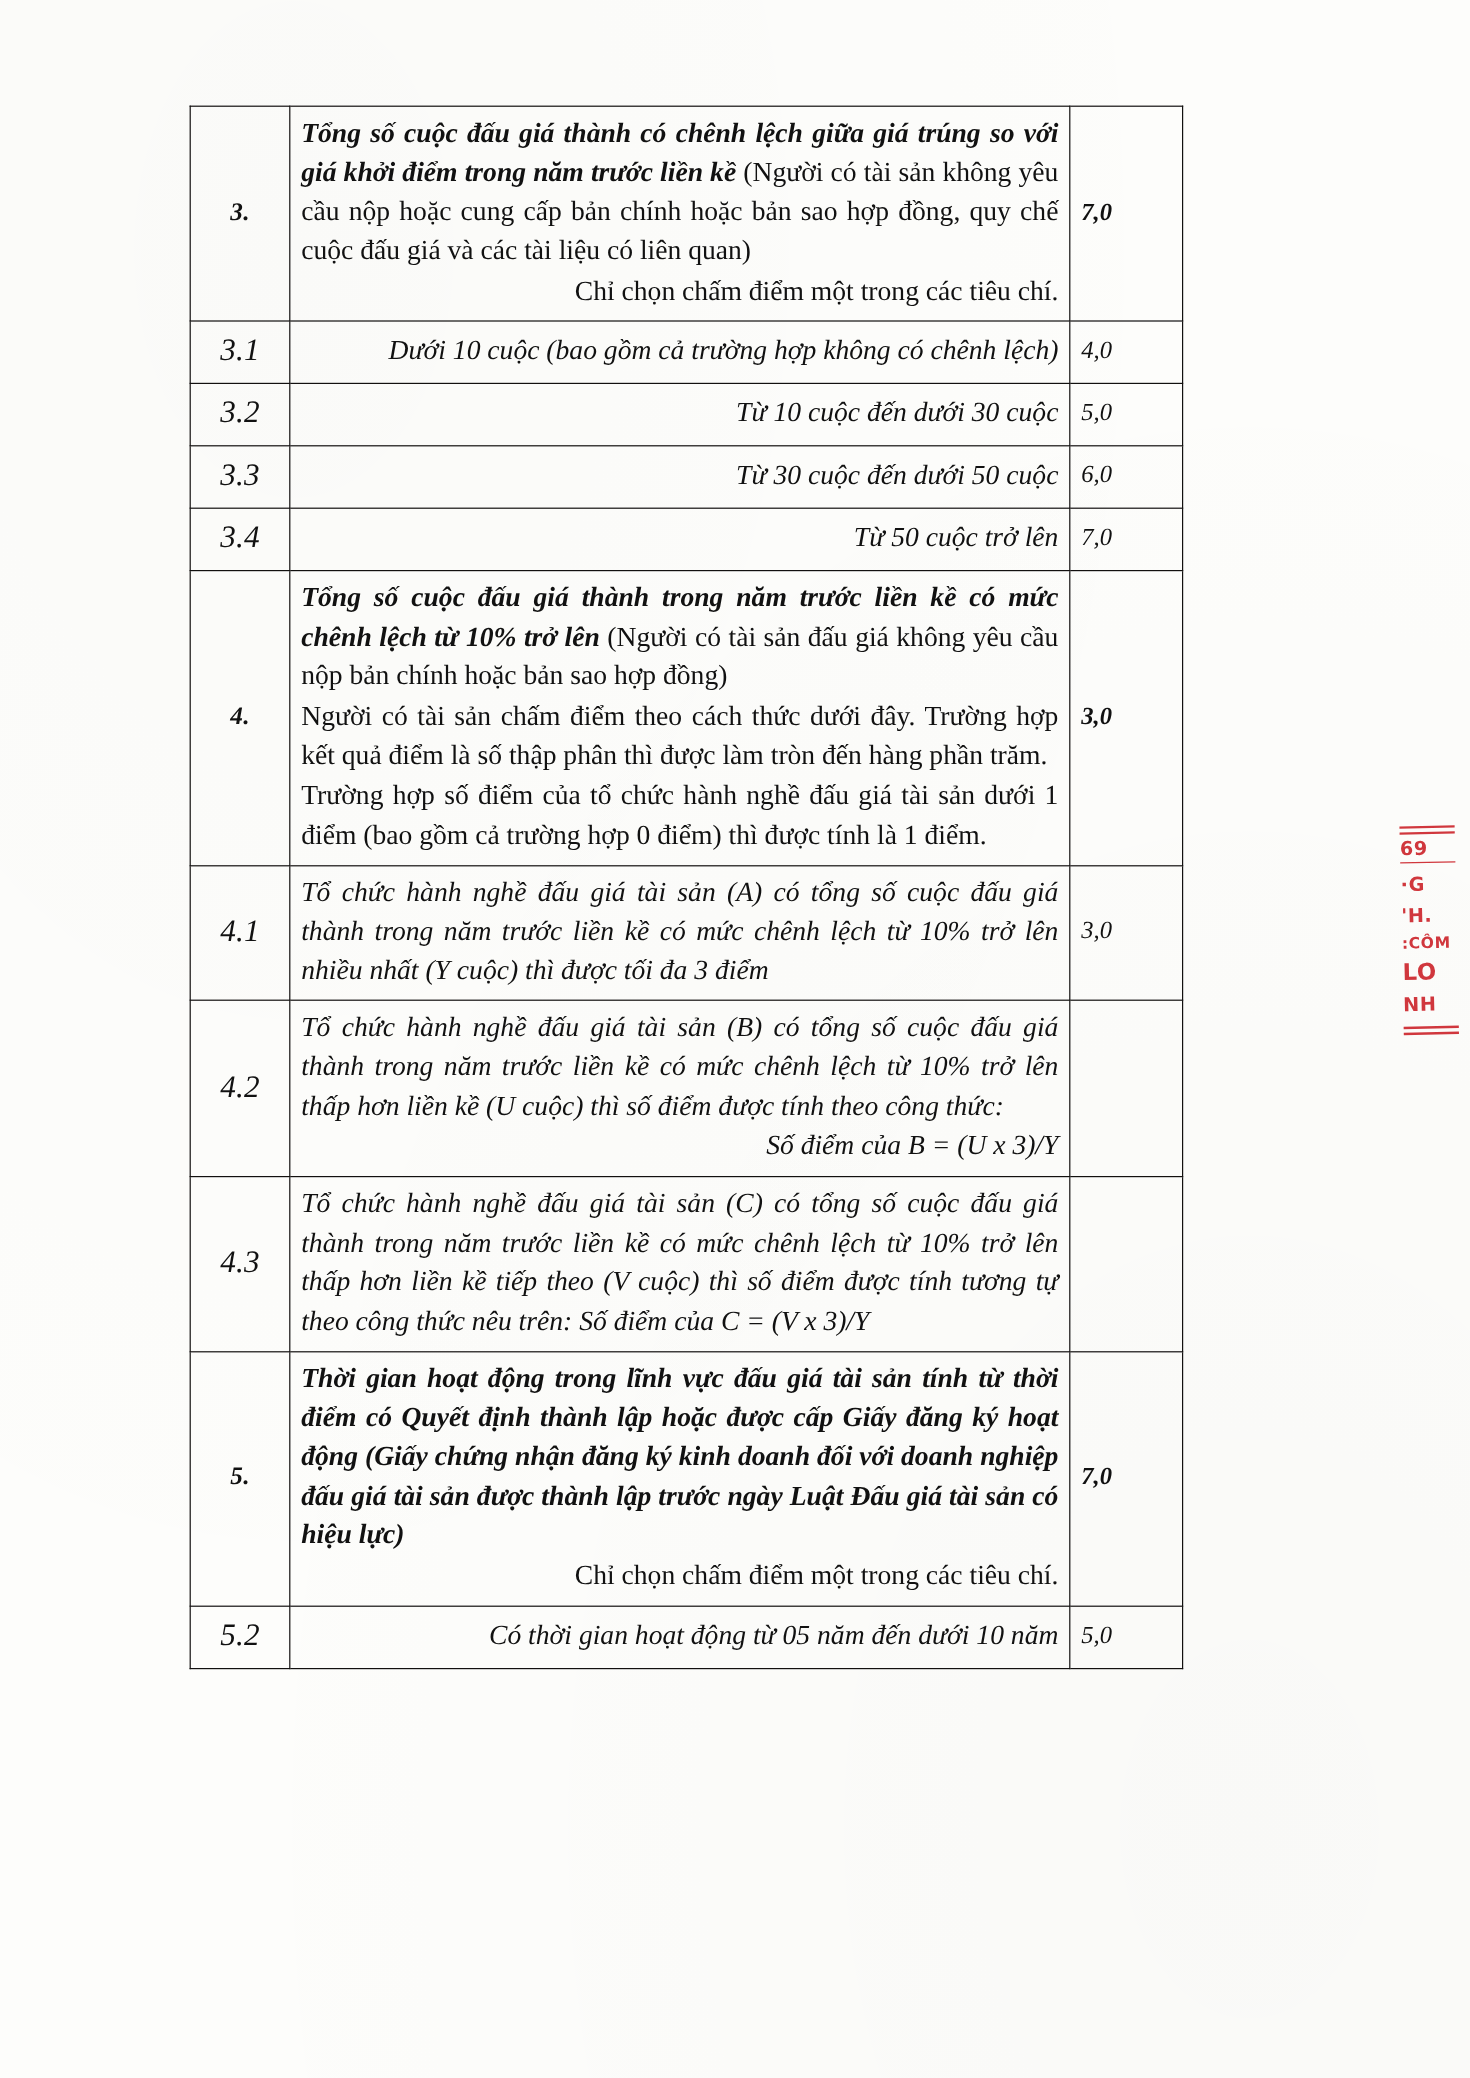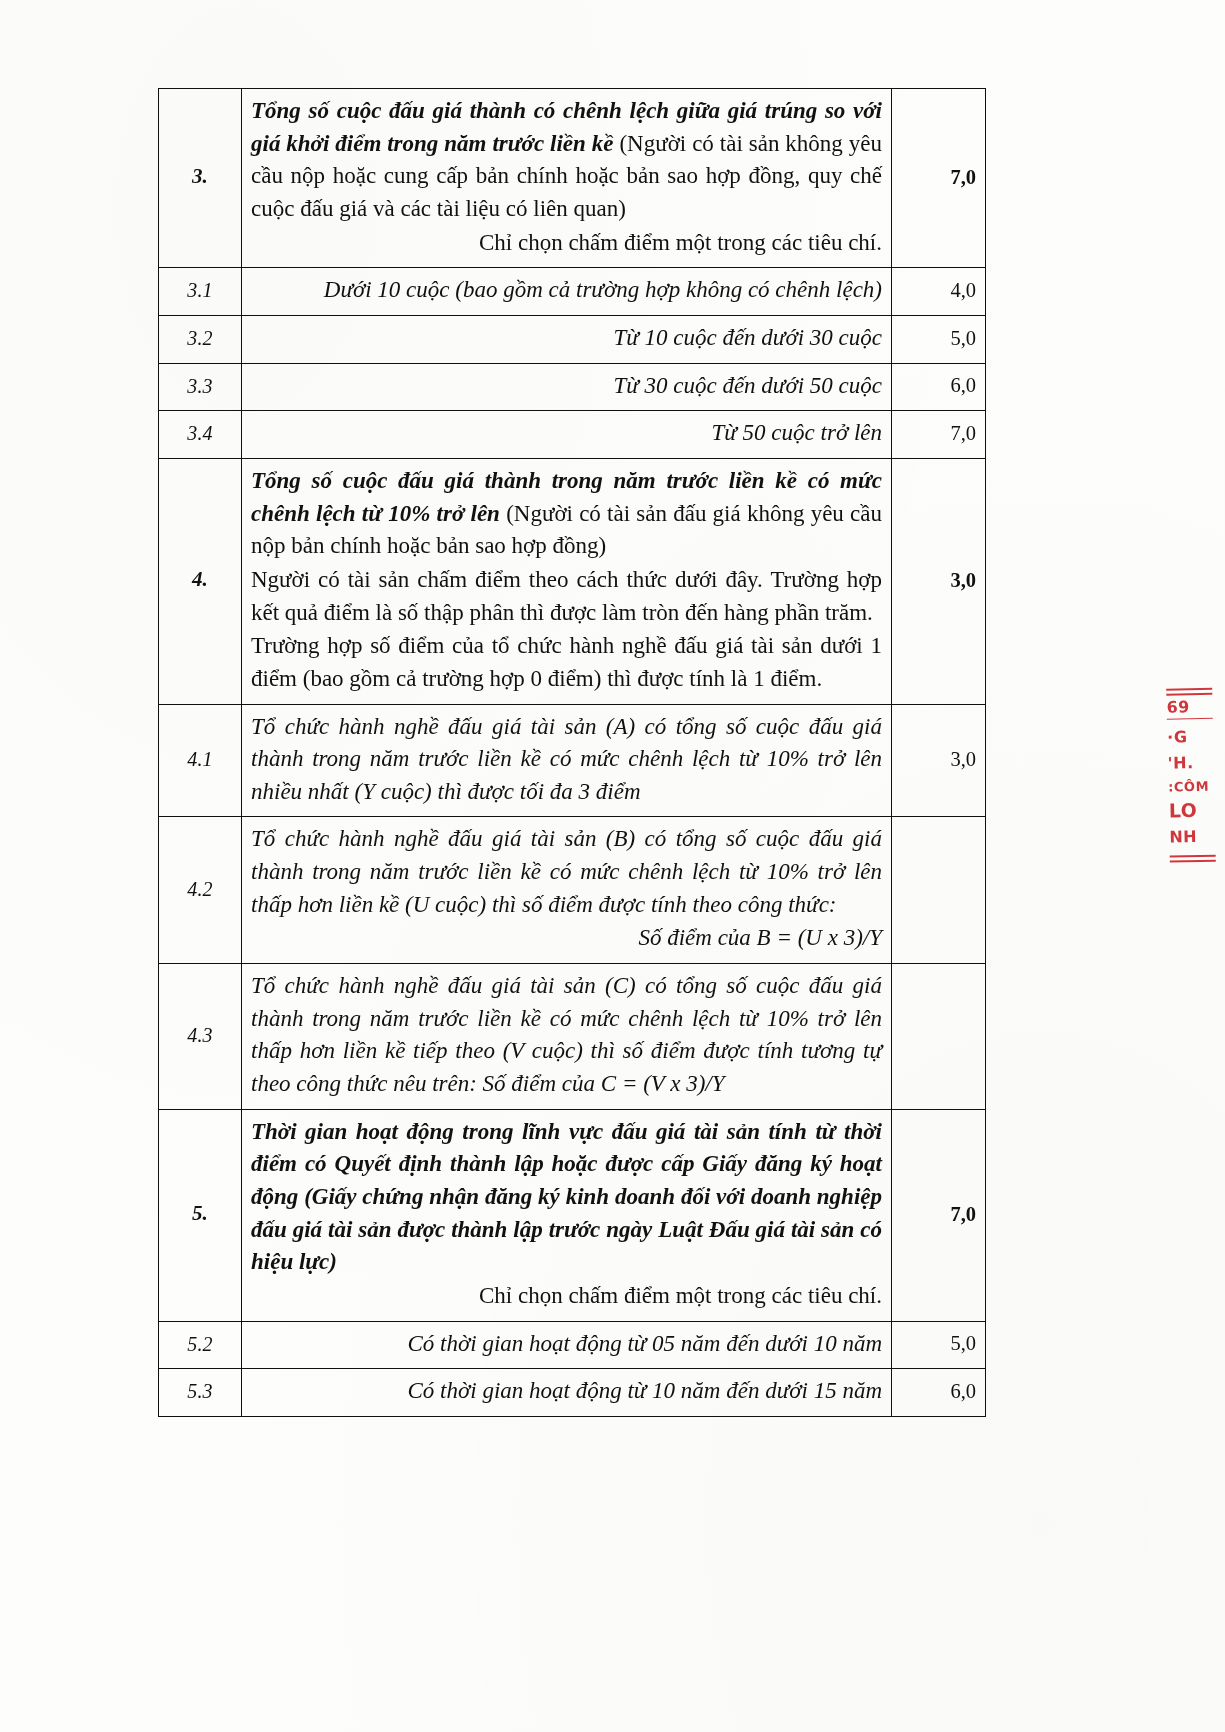--- a/index.html
+++ b/index.html
@@ -48,30 +48,31 @@
     line-height: 1.42;
   }
 
   col.c-no    { width: 83px; }
   col.c-txt   { width: 650px; }
   col.c-score { width: 94px; }
 
   .cell-no {
     text-align: center;
     font-style: italic;
-    font-size: 20px;
+    font-size: 26px;
     padding: 6px 2px;
     letter-spacing: 0.2px;
   }
   .cell-no.major {
     font-weight: bold;
     font-size: 21px;
   }
   .cell-score {
-    text-align: right;
+    text-align: left;
+    font-style: italic;
     font-size: 20.5px;
     padding: 6px 2px;
   }
   .cell-score.major {
     font-weight: bold;
     font-size: 20.5px;
   }
 
   .cell-txt {
     font-size: 23px;
@@ -240,25 +241,20 @@
         <td class="cell-score major">7,0</td>
       </tr>
 
 
       <tr>
         <td class="cell-no">5.2</td>
         <td class="cell-txt nojust"><span class="it">Có thời gian hoạt động từ 05 năm đến dưới 10 năm</span></td>
         <td class="cell-score">5,0</td>
       </tr>
 
-      <tr>
-        <td class="cell-no">5.3</td>
-        <td class="cell-txt nojust"><span class="it">Có thời gian hoạt động từ 10 năm đến dưới 15 năm</span></td>
-        <td class="cell-score">6,0</td>
-      </tr>
 
     </tbody>
   </table>
 
   <div class="stamp">
     <span class="rule"></span>
     <span class="num">69</span>
     <span class="thin"></span>
     <span class="ln">·G</span>
     <span class="ln">'H.</span>

